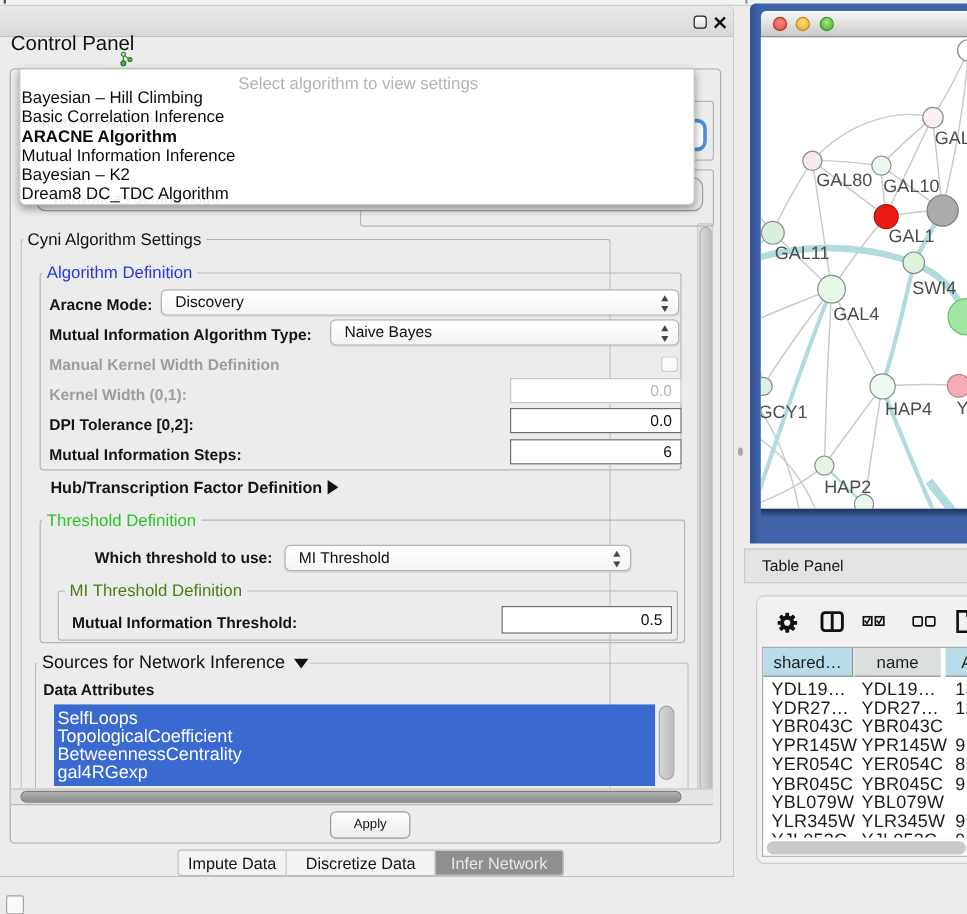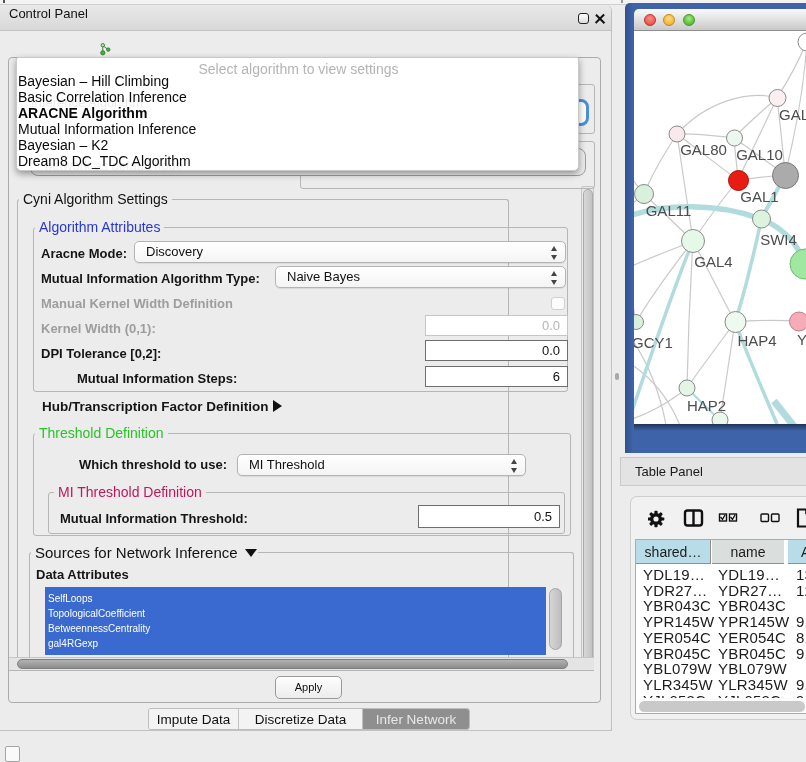--- a/index.html
+++ b/index.html
@@ -19,21 +19,21 @@
 </head>
 <body>
 
 <div class="abs" style="left:0;top:0;width:806px;height:5px;background:#f3f3f3;border-bottom:1px solid #cfcfcf;"></div>
 <div class="abs" style="left:3px;top:0;width:2px;height:3px;background:#555;"></div>
 <div class="abs" style="left:621px;top:0;width:2px;height:3px;background:#999;"></div>
 
 <div class="abs" id="win" style="left:0;top:5px;width:612px;height:726px;background:#ececec;border-right:1px solid #c2c2c2;border-bottom:1px solid #c2c2c2;border-radius:0 6px 0 0;">
 
   <div class="abs" style="left:0;top:0;width:611px;height:26px;background:linear-gradient(#e9e9e9,#d8d8d8);border-bottom:1px solid #c2c2c2;border-radius:0 6px 0 0;">
-    <div class="abs" style="left:9px;top:1px;font-size:13px;color:#111;">Control Panel</div>
+    <div class="abs" style="left:9px;top:22px;font-size:17px;color:#111;">Control Panel</div>
     <div class="abs" style="left:578px;top:8px;width:11px;height:11px;border:1.5px solid #222;border-radius:3px;background:linear-gradient(#fff,#ddd);"></div>
     <div class="abs" style="left:594px;top:8px;width:12px;height:12px;">
       <div class="abs" style="left:4.5px;top:0px;width:2.4px;height:11.5px;background:#111;transform:rotate(45deg);"></div>
       <div class="abs" style="left:4.5px;top:0px;width:2.4px;height:11.5px;background:#111;transform:rotate(-45deg);"></div>
     </div>
   </div>
 
 
   <svg class="abs" style="left:100px;top:38px;" width="11" height="13" viewBox="0 0 11 13">
     <line x1="2.8" y1="2.5" x2="2.8" y2="9.5" stroke="#2c7a2c" stroke-width="0.9"></line>
@@ -48,21 +48,21 @@
   <div class="abs" style="left:581px;top:181px;width:13px;height:478px;background:#e7e7e7;border:1px solid #c6c6c6;border-radius:2px;"></div>
   <div class="abs" style="left:582.5px;top:184px;width:10px;height:472px;background:linear-gradient(90deg,#d8d8d8,#c2c2c2);border:1px solid #ababab;border-radius:6px;"></div>
 
   <div id="settings">
 
     <div class="group" style="left:17px;top:194px;width:492px;height:470px;border-bottom:none;">
       <span class="gtitle" style="color:#111;">Cyni Algorithm Settings</span>
     </div>
 
     <div class="group" style="left:33px;top:222px;width:535px;height:165px;">
-      <span class="gtitle" style="color:#2637d8;">Algorithm Attributes</span>
+      <span class="gtitle" style="color:#2637d8;">Algorithm Definition</span>
     </div>
     <div class="lab" style="position:absolute;left:41px;top:241px;">Aracne Mode:</div>
     <div class="combo" style="left:134px;top:236px;width:432px;">Discovery
       <svg class="carr" viewBox="0 0 8 16">
           <path d="M4 1 L7 6 L1 6 Z" fill="#444"></path>
           <path d="M4 15 L7 10 L1 10 Z" fill="#444"></path>
         </svg>
     </div>
     <div class="lab" style="position:absolute;left:41px;top:266px;">Mutual Information Algorithm Type:</div>
     <div class="combo" style="left:275px;top:261px;width:291px;">Naive Bayes
@@ -70,51 +70,51 @@
           <path d="M4 1 L7 6 L1 6 Z" fill="#444"></path>
           <path d="M4 15 L7 10 L1 10 Z" fill="#444"></path>
         </svg>
     </div>
     <div class="lab dis" style="position:absolute;left:41px;top:291px;">Manual Kernel Width Definition</div>
     <div class="abs" style="left:551px;top:292px;width:14px;height:13px;background:#fcfcfc;border:1px solid #cfcfcf;border-radius:3px;"></div>
     <div class="lab dis" style="position:absolute;left:41px;top:316px;">Kernel Width (0,1):</div>
     <div class="field" style="left:425px;top:310px;width:143px;border:1px solid #c6c6c6;color:#b5b5b5;">0.0</div>
     <div class="lab" style="position:absolute;left:41px;top:341px;">DPI Tolerance [0,2]:</div>
     <div class="field" style="left:425px;top:335px;width:143px;border:1px solid #6e6e6e;color:#111;">0.0</div>
-    <div class="lab" style="position:absolute;left:41px;top:366px;margin-left:36px;">Mutual Information Steps:</div>
+    <div class="lab" style="position:absolute;left:41px;top:366px;">Mutual Information Steps:</div>
     <div class="field" style="left:425px;top:361px;width:143px;border:1px solid #6e6e6e;color:#111;">6</div>
 
     <div class="lab" style="position:absolute;left:42px;top:394px;font-size:13.5px;">Hub/Transcription Factor Definition</div>
     <div class="abs" style="left:273px;top:395px;width:0;height:0;border-left:9px solid #111;border-top:6px solid transparent;border-bottom:6px solid transparent;"></div>
 
     <div class="group" style="left:33px;top:428px;width:538px;height:103px;">
       <span class="gtitle" style="color:#27c427;">Threshold Definition</span>
     </div>
     <div class="lab" style="position:absolute;left:79px;top:452px;">Which threshold to use:</div>
     <div class="combo" style="left:237px;top:449px;width:289px;">MI Threshold
       <svg class="carr" viewBox="0 0 8 16">
           <path d="M4 1 L7 6 L1 6 Z" fill="#444"></path>
           <path d="M4 15 L7 10 L1 10 Z" fill="#444"></path>
         </svg>
     </div>
 
     <div class="group" style="left:48px;top:487px;width:517px;height:42px;">
-      <span class="gtitle" style="color:#be185d;left:5px;">MI Threshold Definition</span>
+      <span class="gtitle" style="color:#4d7c0f;left:5px;">MI Threshold Definition</span>
     </div>
     <div class="lab" style="position:absolute;left:60px;top:506px;">Mutual Information Threshold:</div>
     <div class="field" style="left:418px;top:500px;width:142px;height:23px;line-height:21px;border:1px solid #6e6e6e;color:#111;">0.5</div>
 
     <div class="group" style="left:29px;top:547px;width:545px;height:112px;border-bottom:none;">
       <span class="gtitle" style="color:#111;font-size:15px;">Sources for Network Inference&nbsp;&nbsp;&nbsp;&nbsp;</span>
     </div>
     <div class="abs" style="left:245px;top:544px;width:0;height:0;border-top:8px solid #111;border-left:6.5px solid transparent;border-right:6.5px solid transparent;"></div>
     <div class="lab" style="position:absolute;left:36px;top:562px;">Data Attributes</div>
 
     <div class="abs" style="left:45px;top:582px;width:501px;height:68px;background:#3a69cf;overflow:hidden;">
-      <div style="color:#fff;font-size:10px;line-height:15px;padding:4px 0 0 3px;">SelfLoops<br>TopologicalCoefficient<br>BetweennessCentrality<br>gal4RGexp</div>
+      <div style="color:#fff;font-size:15px;line-height:15px;padding:4px 0 0 3px;">SelfLoops<br>TopologicalCoefficient<br>BetweennessCentrality<br>gal4RGexp</div>
     </div>
     <div class="abs" style="left:546px;top:582px;width:22px;height:68px;background:#ededed;"></div>
     <div class="abs" style="left:549px;top:583px;width:13px;height:62px;background:linear-gradient(90deg,#d6d6d6,#bdbdbd);border:1px solid #a5a5a5;border-radius:7px;"></div>
   </div>
   <div id="popupetc">
 
     <div class="group" style="left:520px;top:79px;width:75px;height:50px;"></div>
     <div class="abs" style="left:560px;top:94px;width:29px;height:27px;background:#fff;border:3px solid #4a90d8;border-radius:8px;"></div>
     <div class="group" style="left:300px;top:136px;width:295px;height:48px;"></div>
     <div class="abs" style="left:30px;top:143px;width:556px;height:28px;background:#ececec;border:1px solid #9e9e9e;border-radius:8px;"></div>

